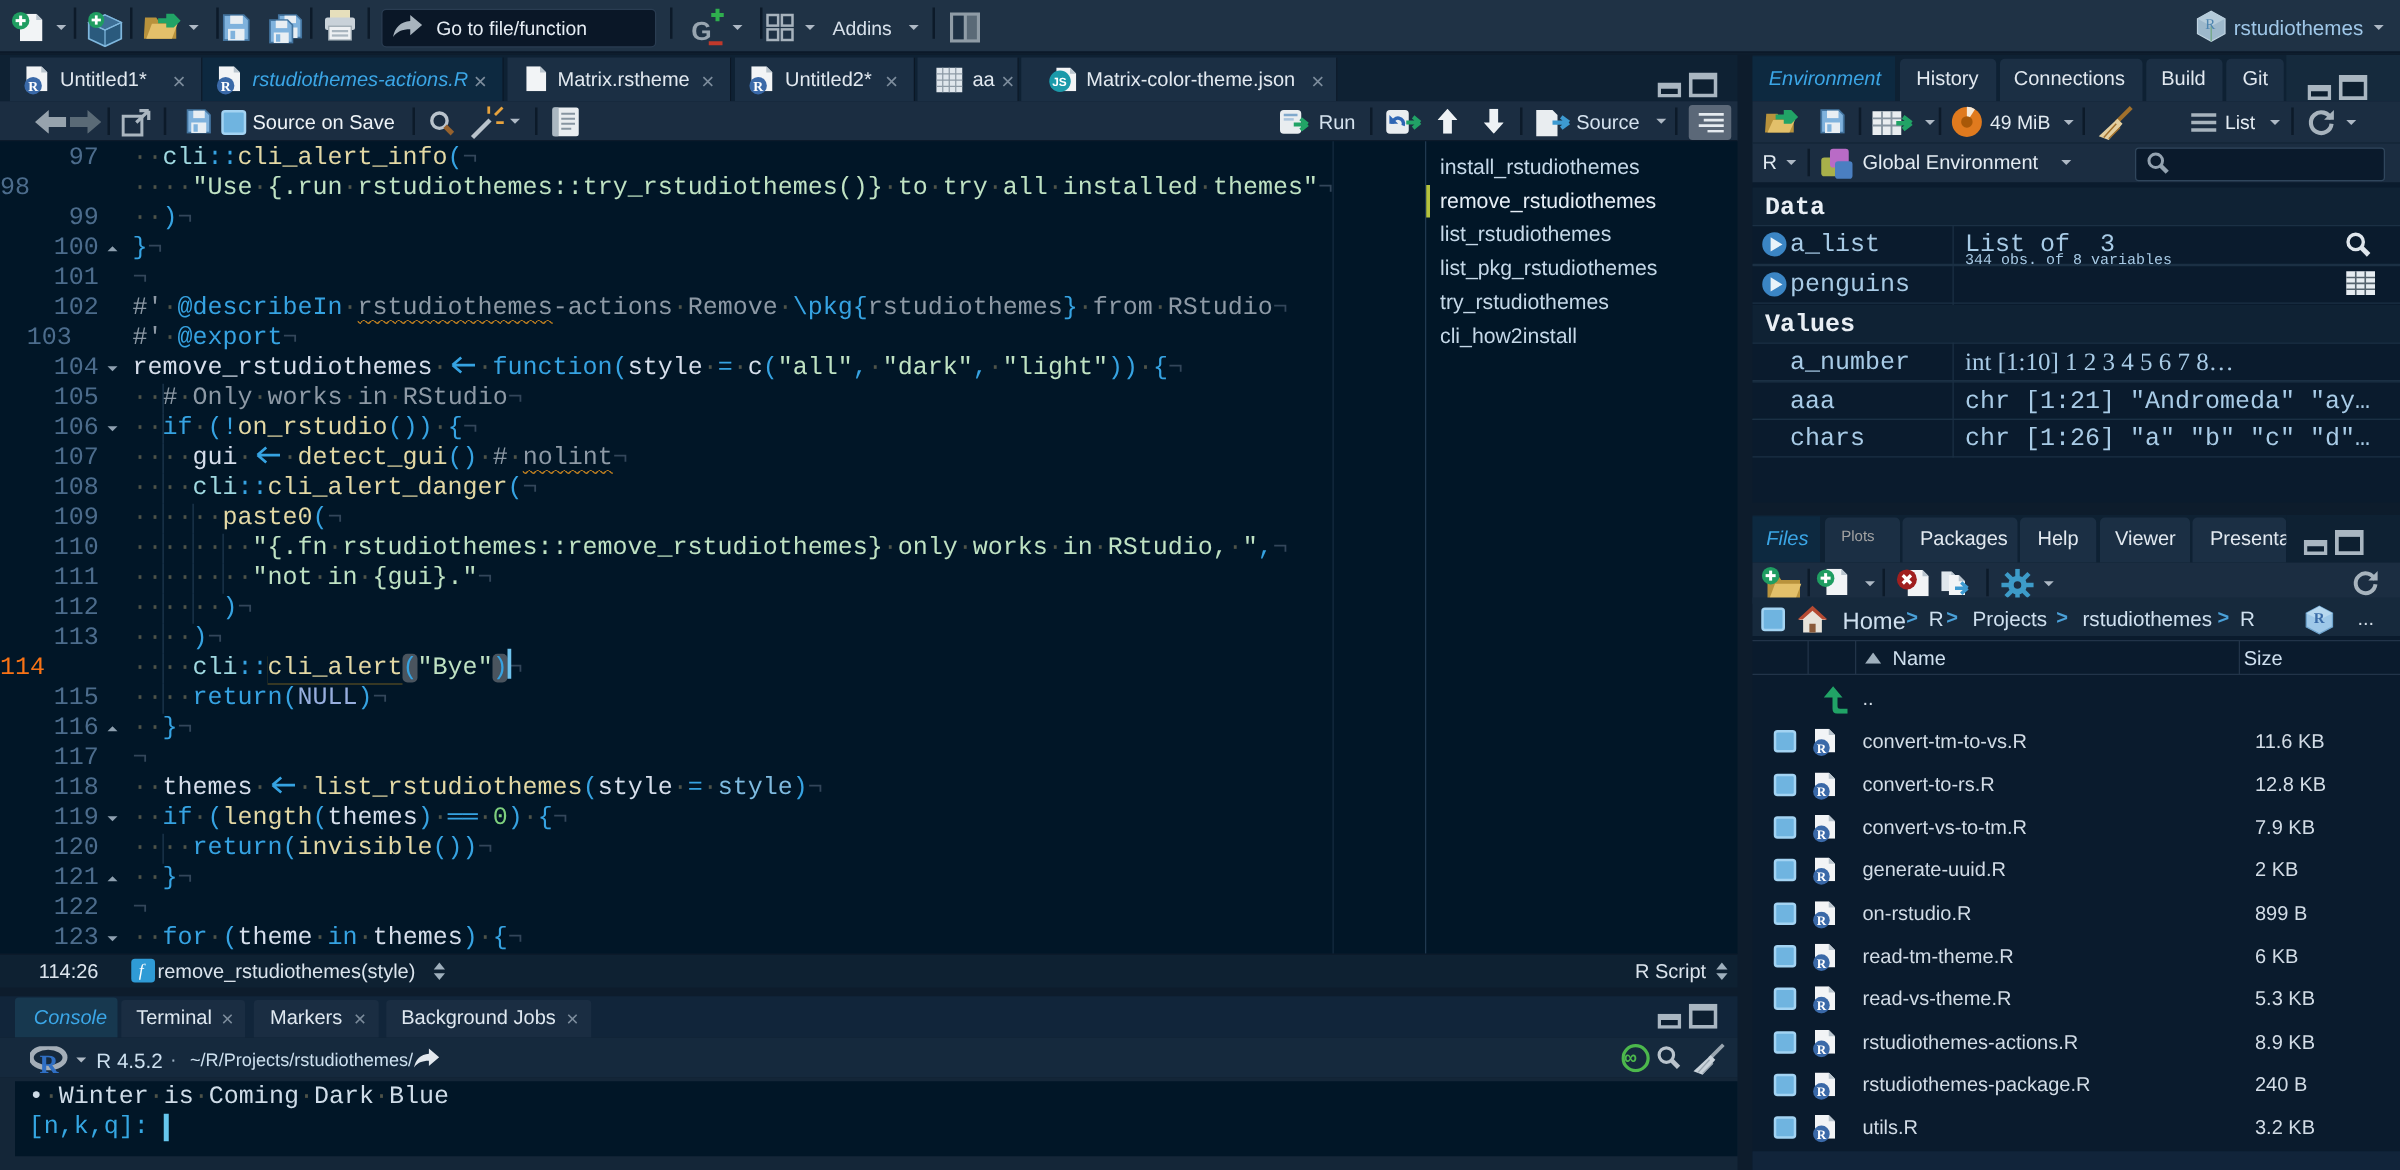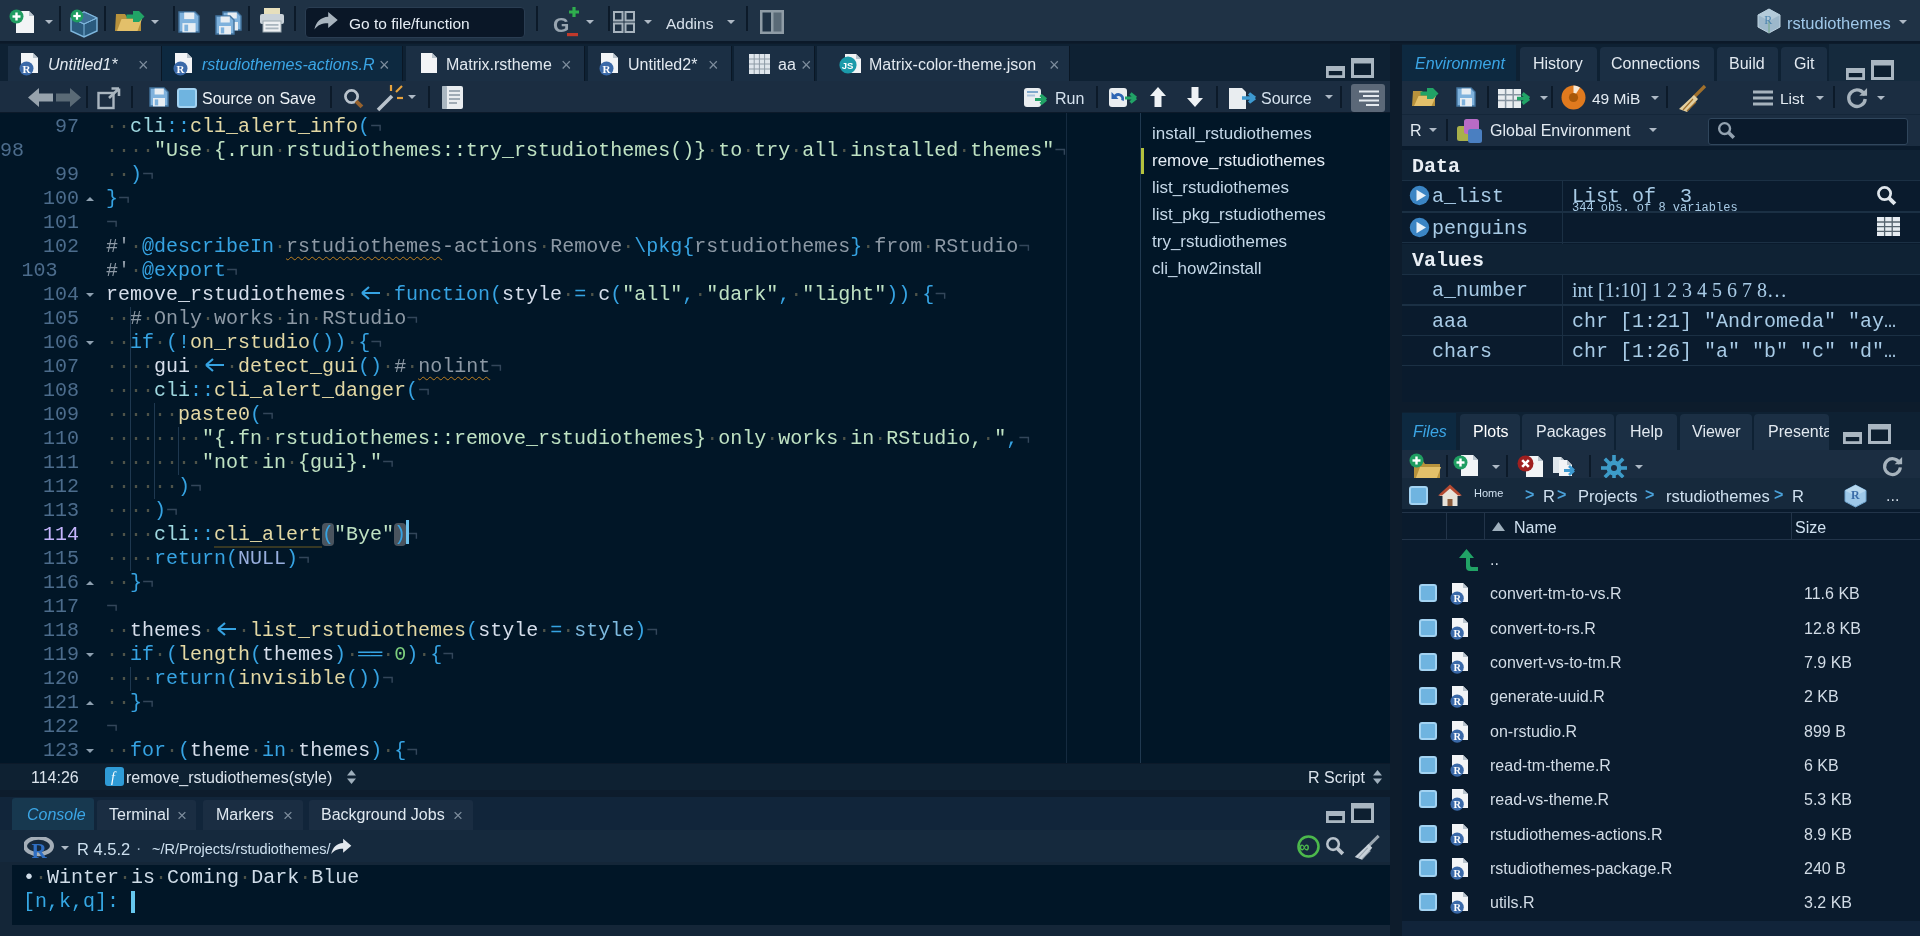--- a/index.html
+++ b/index.html
@@ -115,21 +115,21 @@
 <div style="position:absolute;left:0px;top:44px;width:1390px;height:37px;background:#0e2133"></div>
 <div style="position:absolute;left:8px;top:46px;width:154px;height:35px;background:#1b2f44;border-right:1px solid #0a1725;box-sizing:border-box"></div>
 <svg style="position:absolute;left:21px;top:53px" width="17" height="20" viewBox="0 0 17 20">
     <path d="M0 0 H12 L17 5 V20 H0 Z" fill="#f2f4f6"></path>
     <path d="M12 0 L17 5 H12 Z" fill="#b9c4cd"></path>
   </svg>
 <svg style="position:absolute;left:19px;top:61px" width="15" height="15" viewBox="0 0 15 15">
     <circle cx="7.5" cy="7.5" r="7.0" fill="#3a69a8"></circle>
     <text x="3.6" y="11.7" font-size="11.0" font-weight="bold" font-family="Liberation Serif" fill="#fff">R</text>
   </svg>
-<div class="t" style="left:48px;top:56px;color:#e2e9f0;font-size:16px;font-style:italic;">Untitled1*</div>
+<div class="t" style="left:48px;top:56px;color:#e2e9f0;font-size:16px;">Untitled1*</div>
 <div class="t" style="left:138px;top:55px;color:#7c8c9c;font-size:18px">×</div>
 <div style="position:absolute;left:162px;top:46px;width:241px;height:35px;background:#0d2940;border-right:1px solid #0a1725;box-sizing:border-box"></div>
 <svg style="position:absolute;left:175px;top:53px" width="17" height="20" viewBox="0 0 17 20">
     <path d="M0 0 H12 L17 5 V20 H0 Z" fill="#f2f4f6"></path>
     <path d="M12 0 L17 5 H12 Z" fill="#b9c4cd"></path>
   </svg>
 <svg style="position:absolute;left:173px;top:61px" width="15" height="15" viewBox="0 0 15 15">
     <circle cx="7.5" cy="7.5" r="7.0" fill="#3a69a8"></circle>
     <text x="3.6" y="11.7" font-size="11.0" font-weight="bold" font-family="Liberation Serif" fill="#fff">R</text>
   </svg>
@@ -307,21 +307,21 @@
 <div class="cl" style="left:0px;top:403px;width:79px;text-align:right;color:#4c6c8c">109</div>
 <div class="cl" style="left:106px;top:403px"><span class="g">······</span><span class="f">paste0</span><span class="k">(</span><span class="nl">¬</span></div>
 <div class="cl" style="left:0px;top:427px;width:79px;text-align:right;color:#4c6c8c">110</div>
 <div class="cl" style="left:106px;top:427px"><span class="g">········</span><span class="s">"{.fn<span class="g">·</span>rstudiothemes::remove_rstudiothemes}<span class="g">·</span>only<span class="g">·</span>works<span class="g">·</span>in<span class="g">·</span>RStudio,<span class="g">·</span>"</span><span class="k">,</span><span class="nl">¬</span></div>
 <div class="cl" style="left:0px;top:451px;width:79px;text-align:right;color:#4c6c8c">111</div>
 <div class="cl" style="left:106px;top:451px"><span class="g">········</span><span class="s">"not<span class="g">·</span>in<span class="g">·</span>{gui}."</span><span class="nl">¬</span></div>
 <div class="cl" style="left:0px;top:475px;width:79px;text-align:right;color:#4c6c8c">112</div>
 <div class="cl" style="left:106px;top:475px"><span class="g">······</span><span class="k">)</span><span class="nl">¬</span></div>
 <div class="cl" style="left:0px;top:499px;width:79px;text-align:right;color:#4c6c8c">113</div>
 <div class="cl" style="left:106px;top:499px"><span class="g">····</span><span class="k">)</span><span class="nl">¬</span></div>
-<div class="cl" style="left:0px;top:523px;width:79px;text-align:right;color:#c4b5fd">114</div>
+<div class="cl" style="left:0px;top:523px;width:79px;text-align:left;color:#f97316">114</div>
 <div class="cl" style="left:106px;top:523px"><span class="g">····</span><span class="p">cli</span><span class="k">::</span><span class="f u1">cli_alert</span><span class="k hb">(</span><span class="s">"Bye"</span><span class="k hb">)</span><span style="display:inline-block;width:0;position:relative"><span style="position:absolute;left:0;top:-20px;width:2.5px;height:24px;background:#6ec3ee"></span></span><span class="nl">¬</span></div>
 <div class="cl" style="left:0px;top:547px;width:79px;text-align:right;color:#4c6c8c">115</div>
 <div class="cl" style="left:106px;top:547px"><span class="g">····</span><span class="k">return</span><span class="k">(</span><span class="u">NULL</span><span class="k">)</span><span class="nl">¬</span></div>
 <div class="cl" style="left:0px;top:571px;width:79px;text-align:right;color:#4c6c8c">116</div>
 <svg style="position:absolute;left:85px;top:580px" width="10" height="6" viewBox="0 0 10 6">
     <path d="M1 5 L5 1 L9 5 Z" fill="#8ea0b0"></path>
   </svg>
 <div class="cl" style="left:106px;top:571px"><span class="g">··</span><span class="k">}</span><span class="nl">¬</span></div>
 <div class="cl" style="left:0px;top:595px;width:79px;text-align:right;color:#4c6c8c">117</div>
 <div class="cl" style="left:106px;top:595px"><span class="nl">¬</span></div>
@@ -584,21 +584,21 @@
 <div style="position:absolute;left:1402px;top:305px;width:518px;height:31px;border-top:1px solid #1b3044;border-bottom:1px solid #1b3044;box-sizing:border-box"></div>
 <div class="t" style="left:1432px;top:310px;font-family:'Liberation Mono',monospace;font-size:20px;color:#a8cbe6">aaa</div>
 <div class="t" style="left:1572px;top:310px;font-family:'Liberation Mono',monospace;font-size:20px;color:#a8cbe6">chr [1:21] "Andromeda" "ay…</div>
 <div style="position:absolute;left:1402px;top:335px;width:518px;height:31px;border-top:1px solid #1b3044;border-bottom:1px solid #1b3044;box-sizing:border-box"></div>
 <div class="t" style="left:1432px;top:340px;font-family:'Liberation Mono',monospace;font-size:20px;color:#a8cbe6">chars</div>
 <div class="t" style="left:1572px;top:340px;font-family:'Liberation Mono',monospace;font-size:20px;color:#a8cbe6">chr [1:26] "a" "b" "c" "d"…</div>
 <div style="position:absolute;left:1402px;top:412px;width:518px;height:38px;background:#0e2133"></div>
 <div style="position:absolute;left:1402px;top:413px;width:54px;height:37px;background:#0d2940"></div>
 <div class="t" style="left:1413px;top:423px;color:#3ba6e6;font-style:italic;font-size:16px">Files</div>
 <div style="position:absolute;left:1460px;top:414px;width:60px;height:36px;background:#1b2f44;border-radius:4px 4px 0 0"></div>
-<div class="t" style="left:1473px;top:423px;color:#ffffff;font-size:16px">Plots</div>
+<div class="t" style="left:1473px;top:423px;color:#a3a3a3;font-size:12px">Plots</div>
 <div style="position:absolute;left:1522px;top:414px;width:92px;height:36px;background:#1b2f44;border-radius:4px 4px 0 0"></div>
 <div class="t" style="left:1536px;top:423px;color:#e2e9f0;font-size:16px">Packages</div>
 <div style="position:absolute;left:1616px;top:414px;width:61px;height:36px;background:#1b2f44;border-radius:4px 4px 0 0"></div>
 <div class="t" style="left:1630px;top:423px;color:#e2e9f0;font-size:16px">Help</div>
 <div style="position:absolute;left:1680px;top:414px;width:72px;height:36px;background:#1b2f44;border-radius:4px 4px 0 0"></div>
 <div class="t" style="left:1692px;top:423px;color:#e2e9f0;font-size:16px">Viewer</div>
 <div style="position:absolute;left:1754px;top:414px;width:75px;height:36px;background:#1b2f44;border-radius:4px 4px 0 0"></div>
 <div class="t" style="left:1768px;top:423px;color:#e2e9f0;font-size:16px">Presenta</div>
 <div style="position:absolute;left:1829px;top:412px;width:91px;height:38px;background:#0e2133"></div>
 <svg style="position:absolute;left:1843px;top:432px" width="19" height="12" viewBox="0 0 19 12">
@@ -676,21 +676,21 @@
       <path d="M15.5 9.5 h8.5 v-8.5 Z" fill="#a7b3bd"></path>
     </g>
   </svg>
 <div style="position:absolute;left:1402px;top:478px;width:518px;height:31px;background:#16293c"></div>
 <div style="position:absolute;left:1409px;top:486px;width:19px;height:19px;background:#6fb4e0;border-radius:3px;border:2px solid #a3d3f2;box-sizing:border-box"></div>
 <svg style="position:absolute;left:1438px;top:484px" width="24" height="23" viewBox="0 0 24 23">
     <path d="M12 2 L23 12 H19.5 V22 H4.5 V12 H1 Z" fill="#e8e3da"></path>
     <path d="M12 0.5 L24 11.5 H20 L12 4.5 L4 11.5 H0 Z" fill="#b54a32"></path>
     <rect x="9.5" y="15" width="5" height="7" fill="#8a5a3a"></rect>
   </svg>
-<div class="t" style="left:1474px;top:487px;color:#cfe0ef;font-size:11px">Home</div>
+<div class="t" style="left:1474px;top:487px;color:#cfe0ef;font-size:19px">Home</div>
 <div class="t" style="left:1525px;top:486px;color:#4aa0d8;font-size:16px;font-weight:bold">&gt;</div>
 <div class="t" style="left:1543px;top:487px;color:#cfe0ef;font-size:16.5px">R</div>
 <div class="t" style="left:1557px;top:486px;color:#4aa0d8;font-size:16px;font-weight:bold">&gt;</div>
 <div class="t" style="left:1578px;top:487px;color:#cfe0ef;font-size:16.5px">Projects</div>
 <div class="t" style="left:1645px;top:486px;color:#4aa0d8;font-size:16px;font-weight:bold">&gt;</div>
 <div class="t" style="left:1666px;top:487px;color:#cfe0ef;font-size:16.5px">rstudiothemes</div>
 <div class="t" style="left:1774px;top:486px;color:#4aa0d8;font-size:16px;font-weight:bold">&gt;</div>
 <div class="t" style="left:1792px;top:487px;color:#cfe0ef;font-size:16.5px">R</div>
 <svg style="position:absolute;left:1843px;top:484px" width="25" height="24" viewBox="0 0 25 24">
     <path d="M12.5 1 L23 6.5 V17.5 L12.5 23 L2 17.5 V6.5 Z" fill="#9ec8e8" stroke="#6fa3cc" stroke-width="1"></path>

